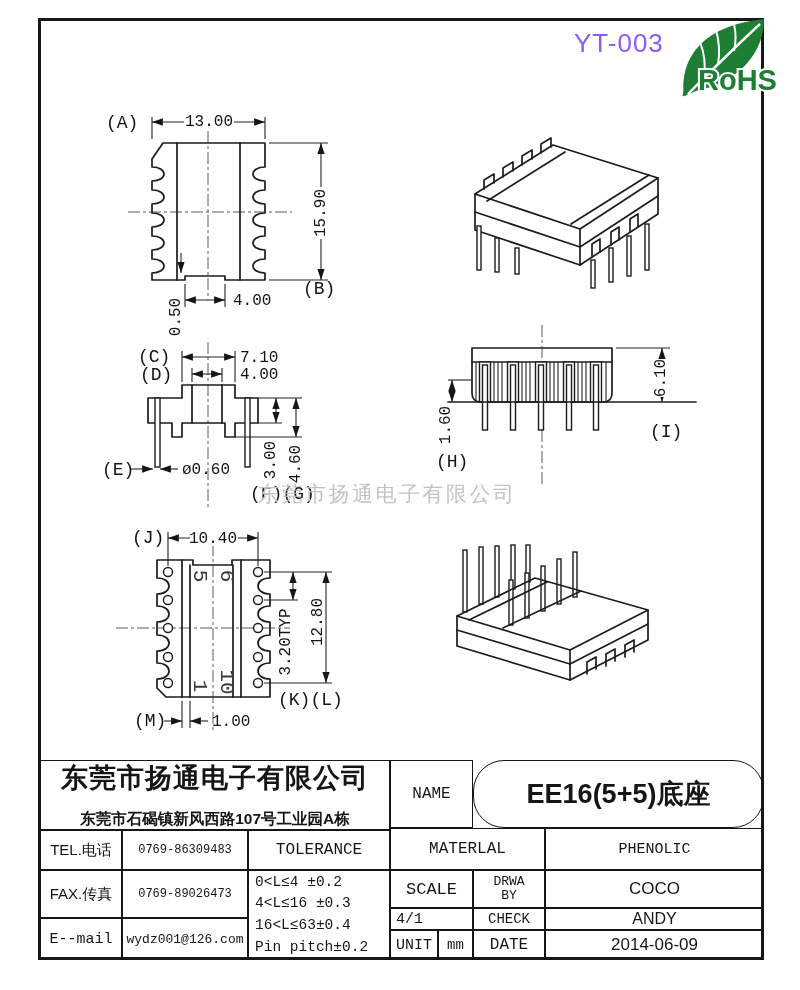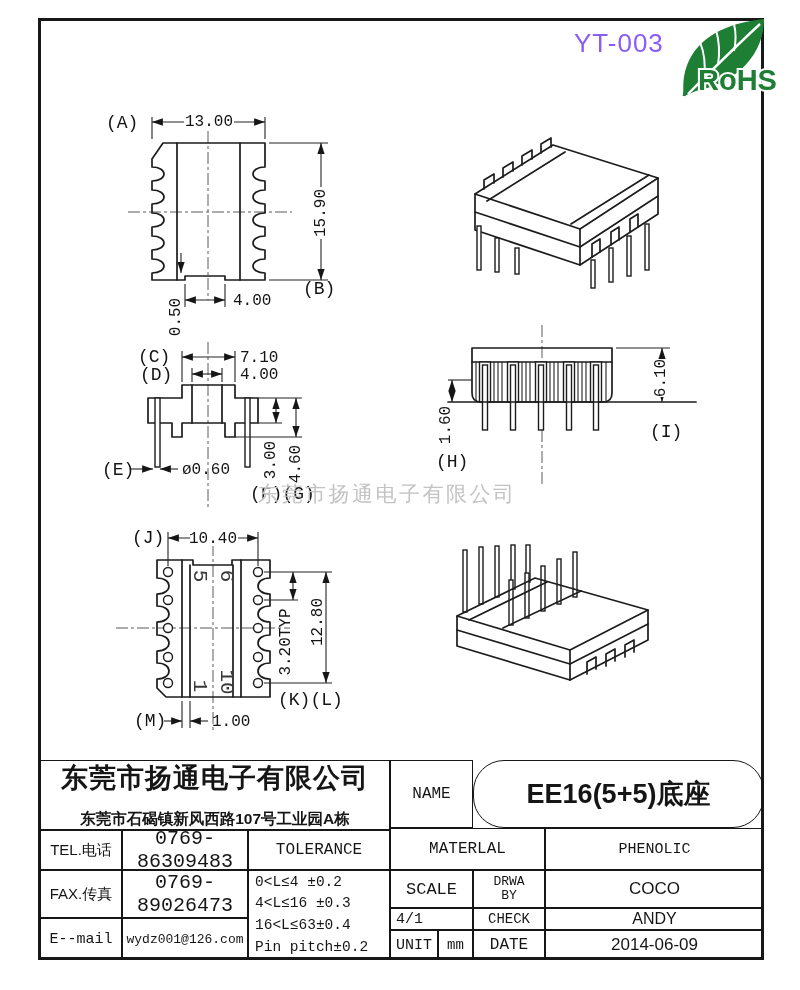--- a/index.html
+++ b/index.html
@@ -26,21 +26,21 @@
            grid-template-columns:82px 126px 142px;grid-template-rows:70px 40px 48px 42px;}
   .tb-right{left:390px;top:760px;width:374px;height:254px;
             grid-template-columns:48px 35px 72px 219px;grid-template-rows:68px 42px 38px 22px 30px;}
   .cell{border:1.3px solid #161616;box-sizing:border-box;display:flex;align-items:center;
         justify-content:center;background:transparent;text-align:center;}
   .mono{font-family:"Liberation Mono",monospace;}
   .company-cell{grid-column:1/4;grid-row:1;flex-direction:column;line-height:1.15;}
   .company{font-size:27px;font-weight:bold;letter-spacing:1px;}
   .address{font-size:15.5px;font-weight:600;margin-top:16px;}
   .lab{font-size:15px;}
-  .val{font-size:20px;text-align:center;}
+  .val{font-size:12px;text-align:center;}
   .tolbody{grid-column:3;grid-row:3/5;flex-direction:column;align-items:flex-start;
            justify-content:center;padding-left:6px;font-size:14.5px;line-height:1.5;}
   .name-label{grid-column:1/3;grid-row:1;}
   .name-value{grid-column:3/5;grid-row:1;font-size:27px;font-weight:600;border-radius:31px;}
   .mat-label{grid-column:1/4;grid-row:2;}
   .mat-value{grid-column:4;grid-row:2;font-size:15px;}
   .scale-label{grid-column:1/3;grid-row:3;font-size:17px;}
   .drwa{grid-column:3;grid-row:3;font-size:13px;line-height:1.1;padding:0 10px;}
   .coco{grid-column:4;grid-row:3;font-size:17px;}
   .scale-val{grid-column:1/3;grid-row:4;justify-content:flex-start;padding-left:5px;font-size:15px;}

